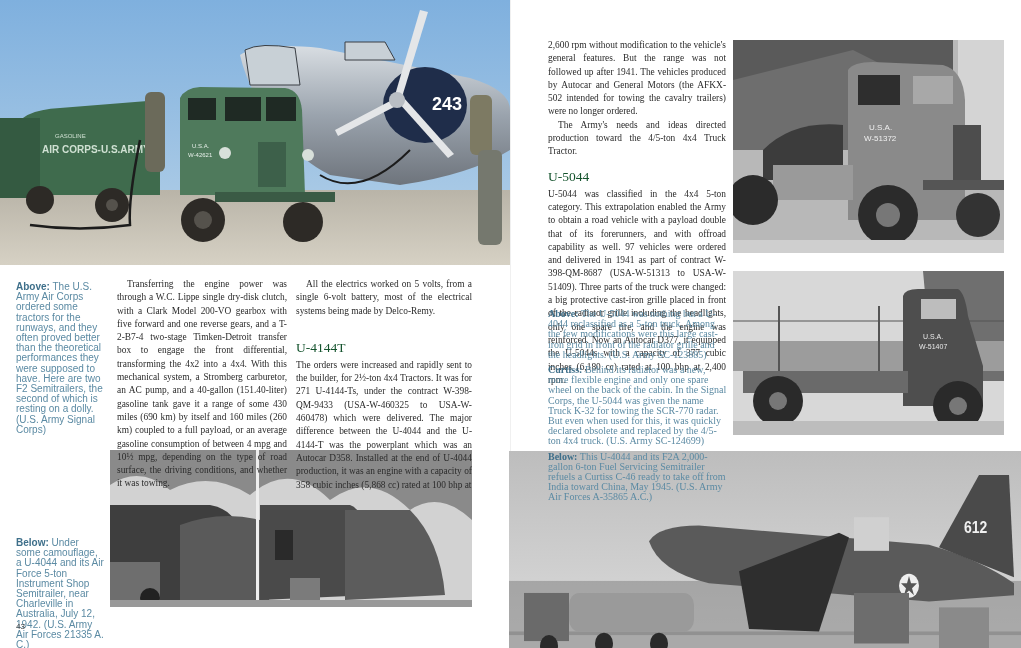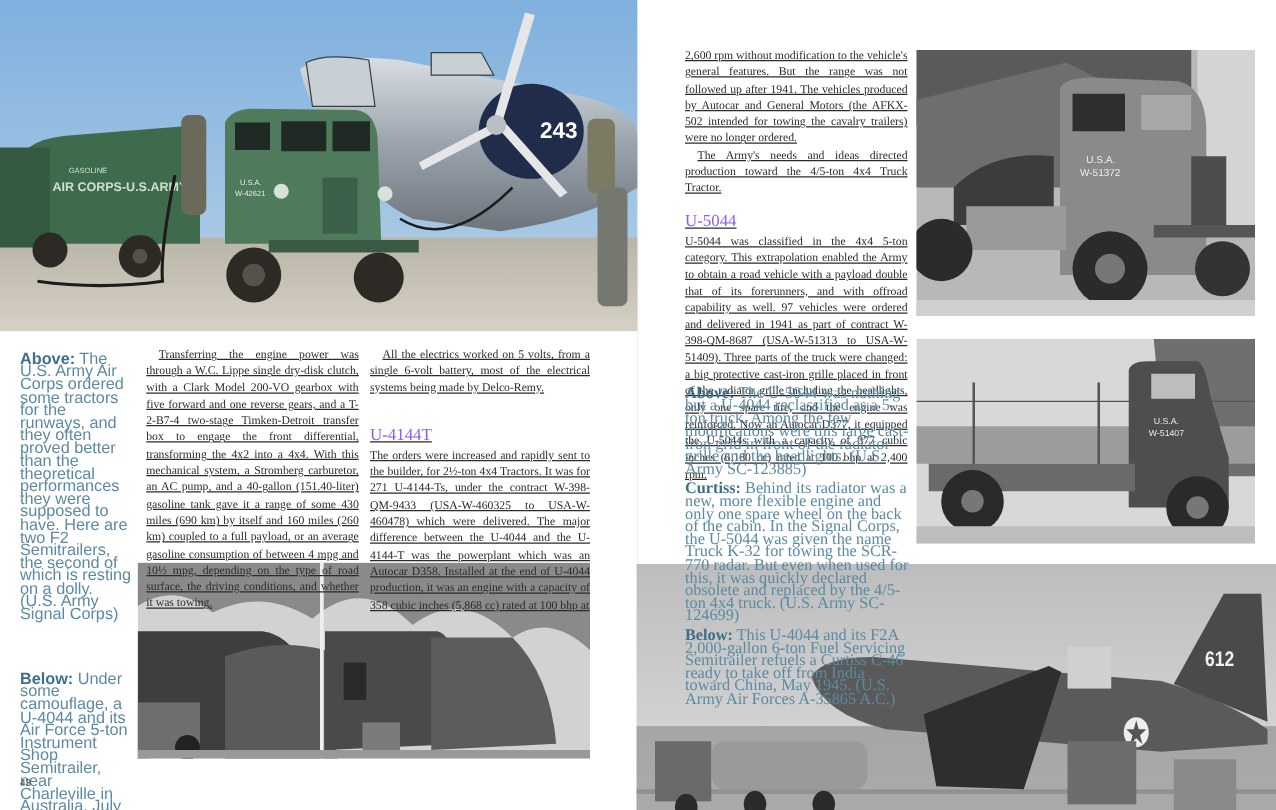--- a/index.html
+++ b/index.html
@@ -13,35 +13,35 @@
   .photo { position: absolute; overflow: hidden; }
   .photo svg { display: block; width: 100%; height: 100%; }
 
   #photo-fuel-truck { left: 0; top: 0; width: 510px; height: 265px; }
   #photo-camouflage { left: 110px; top: 450px; width: 362px; height: 157px; }
   #photo-u5044-front { left: 733px; top: 40px; width: 271px; height: 213px; }
   #photo-u5044-side { left: 733px; top: 271px; width: 271px; height: 164px; }
   #photo-c46 { left: 509px; top: 451px; width: 512px; height: 237px; }
 
   
-  .caption { position: absolute; font-family: "Liberation Sans", sans-serif; font-size: 13px; line-height: 10.2px; color: #5b8aa3; }
+  .caption { position: absolute; font-family: "Liberation Sans", sans-serif; font-size: 10px; line-height: 10.2px; color: #5b8aa3; }
   .caption b { color: #3e6f8a; font-weight: bold; }
   .caption p { margin-bottom: 5px; }
   #caption-above-left { left: 16px; top: 282px; width: 90px; }
   #caption-below-left { left: 16px; top: 538px; width: 90px; }
   #caption-right { left: 548px; top: 309px; width: 180px; font-family: Liberation Serif, serif; }
 
   
-  .col { position: absolute; font-size: 9.4px; line-height: 13.3px; text-align: justify; color: #2b2b2b; text-decoration: underline; }
+  .col { position: absolute; font-size: 9.4px; line-height: 13.3px; text-align: justify; color: #2b2b2b; }
   .col p { text-indent: 10px; }
   .col p.noindent { text-indent: 0; }
   #col-1 { left: 117px; top: 278px; width: 170px; }
   #col-2 { left: 296px; top: 278px; width: 176px; }
   #col-3 { left: 548px; top: 39px; width: 178px; }
-  .col h2 { font-size: 13.5px; line-height: 18px; font-weight: normal; color: #8b5cf6; margin: 21px 0 2px 0; text-indent: 0; }
+  .col h2 { font-size: 13.5px; line-height: 18px; font-weight: normal; color: #14532d; margin: 21px 0 2px 0; text-indent: 0; }
 
   .page-number { position: absolute; left: 16px; top: 622px; font-family: "Liberation Sans", sans-serif; font-size: 8px; color: #444; }
 </style>
 </head>
 <body>
 
 <div class="spread">
   <div class="gutter"></div>
 
   <div class="photo" id="photo-fuel-truck">

